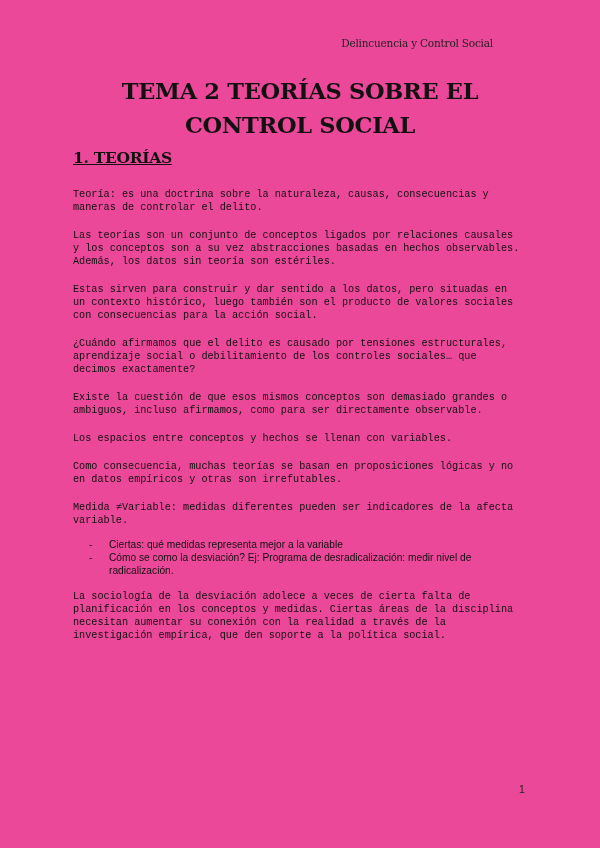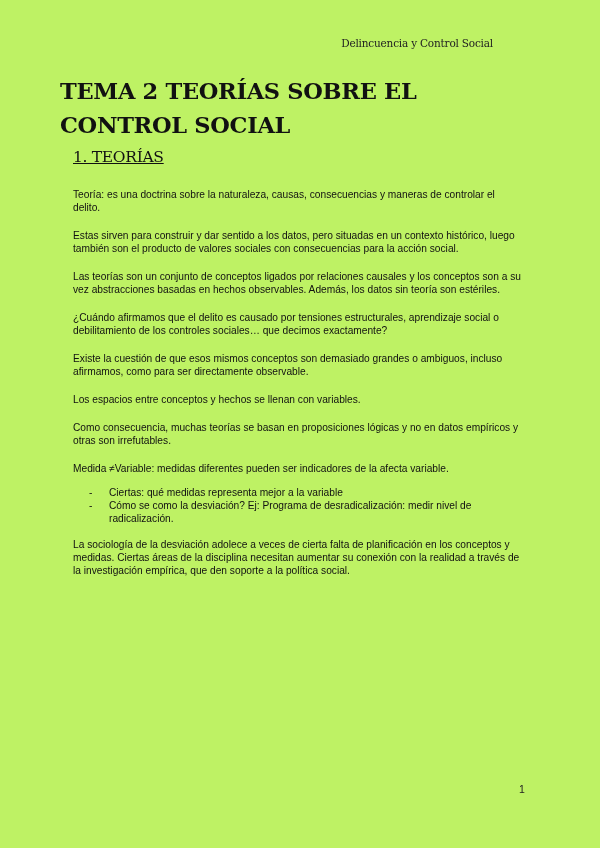--- a/index.html
+++ b/index.html
@@ -12,66 +12,68 @@
       height: 848px;
       position: relative;
       overflow: hidden;
       color: #111111;
     }
     .page {
       position: absolute;
       left: 0; top: 0;
       width: 600px;
       height: 848px;
-      background: #bef264;
+      background: #ec4899;
     }
     .running-header {
       position: absolute;
       right: 107px;
       top: 37px;
       font-family: "DejaVu Serif", serif;
       font-size: 10.5px;
       color: #222;
       letter-spacing: -0.2px;
     }
     .title {
       position: absolute;
       left: 60px;
       width: 480px;
       top: 74px;
+      text-align: center;
       font-family: "DejaVu Serif", serif;
       font-weight: bold;
       font-size: 22.5px;
       line-height: 34px;
       color: #111;
       letter-spacing: -0.3px;
     }
     .section-heading {
       position: absolute;
       left: 73px;
       top: 148px;
       font-family: "DejaVu Serif", serif;
-      font-weight: normal;
+      font-weight: bold;
       font-size: 15.5px;
       text-decoration: underline;
       color: #111;
       letter-spacing: -0.3px;
     }
     .body {
       position: absolute;
       left: 73px;
       top: 188px;
       width: 465px;
       font-family: "Liberation Sans", sans-serif;
       font-size: 10.2px;
       line-height: 13px;
       color: #111;
     }
     .body p {
       margin: 0 15px 15px 0;
+      font-family: Liberation Mono, monospace;
     }
     .body ul {
       list-style: none;
       margin: -4px 0 13px 0;
       padding: 0;
     }
     .body li {
       position: relative;
       padding-left: 36px;
       margin: 0;
@@ -96,22 +98,22 @@
 <div class="page">
 
   <div class="running-header">Delincuencia y Control Social</div>
 
   <div class="title">TEMA 2 TEORÍAS SOBRE EL CONTROL SOCIAL</div>
 
   <div class="section-heading">1. TEORÍAS</div>
 
   <div class="body">
     <p>Teoría: es una doctrina sobre la naturaleza, causas, consecuencias y maneras de controlar el delito.</p>
+    <p>Las teorías son un conjunto de conceptos ligados por relaciones causales y los conceptos son a su vez abstracciones basadas en hechos observables. Además, los datos sin teoría son estériles.</p>
     <p>Estas sirven para construir y dar sentido a los datos, pero situadas en un contexto histórico, luego también son el producto de valores sociales con consecuencias para la acción social.</p>
-    <p>Las teorías son un conjunto de conceptos ligados por relaciones causales y los conceptos son a su vez abstracciones basadas en hechos observables. Además, los datos sin teoría son estériles.</p>
     <p>¿Cuándo afirmamos que el delito es causado por tensiones estructurales, aprendizaje social o debilitamiento de los controles sociales… que decimos exactamente?</p>
     <p>Existe la cuestión de que esos mismos conceptos son demasiado grandes o ambiguos, incluso afirmamos, como para ser directamente observable.</p>
     <p>Los espacios entre conceptos y hechos se llenan con variables.</p>
     <p>Como consecuencia, muchas teorías se basan en proposiciones lógicas y no en datos empíricos y otras son irrefutables.</p>
     <p>Medida ≠Variable: medidas diferentes pueden ser indicadores de la afecta variable.</p>
 
     <ul>
       <li>
         <span class="dash">-</span>
         <span>Ciertas: qué medidas representa mejor a la variable</span>

